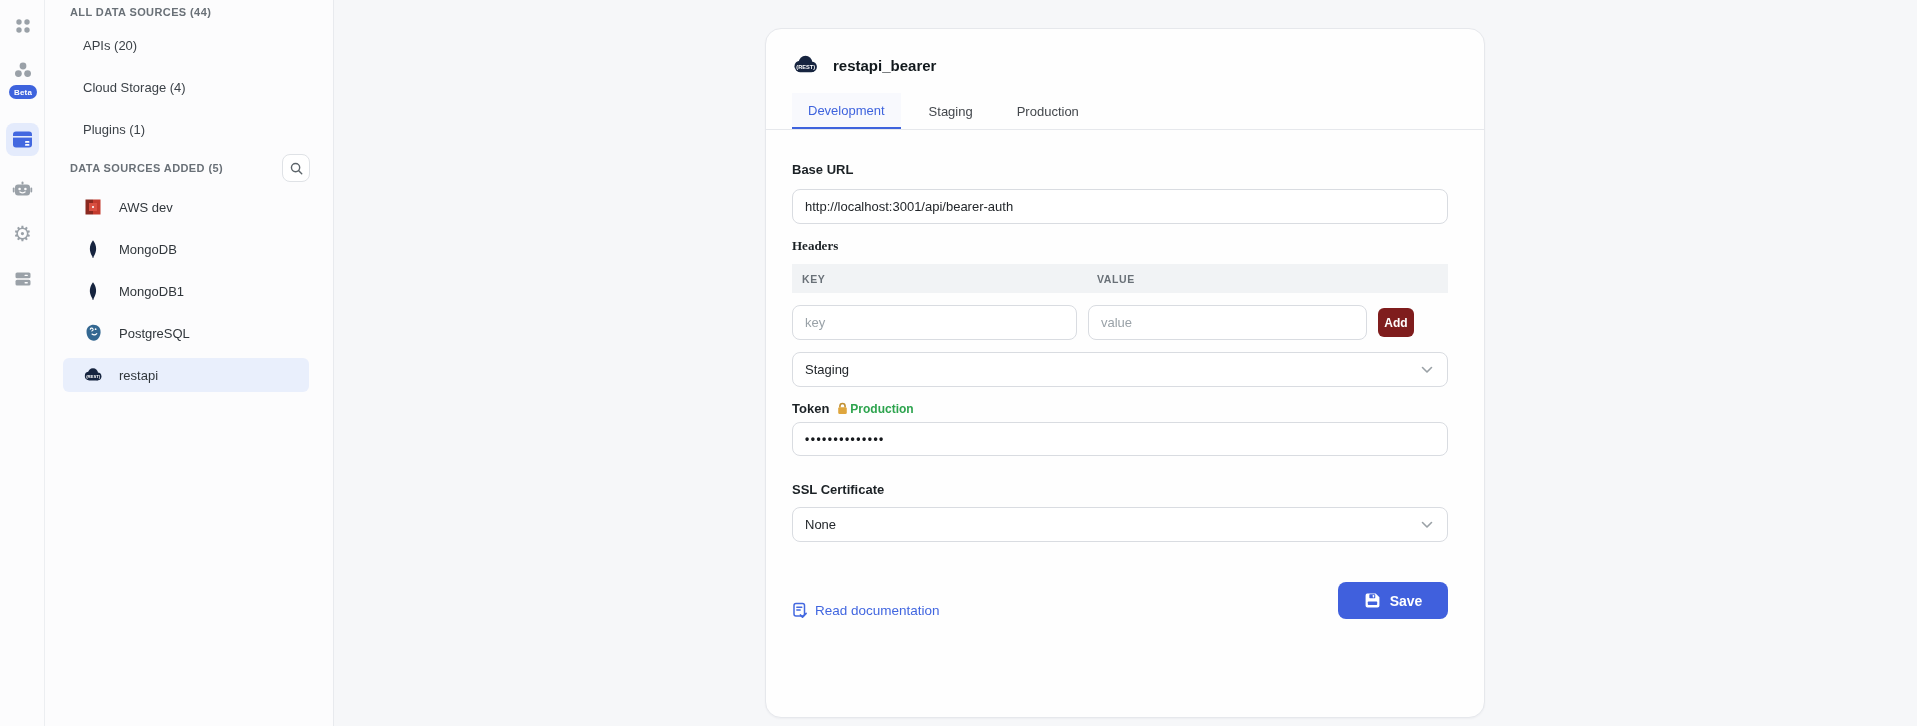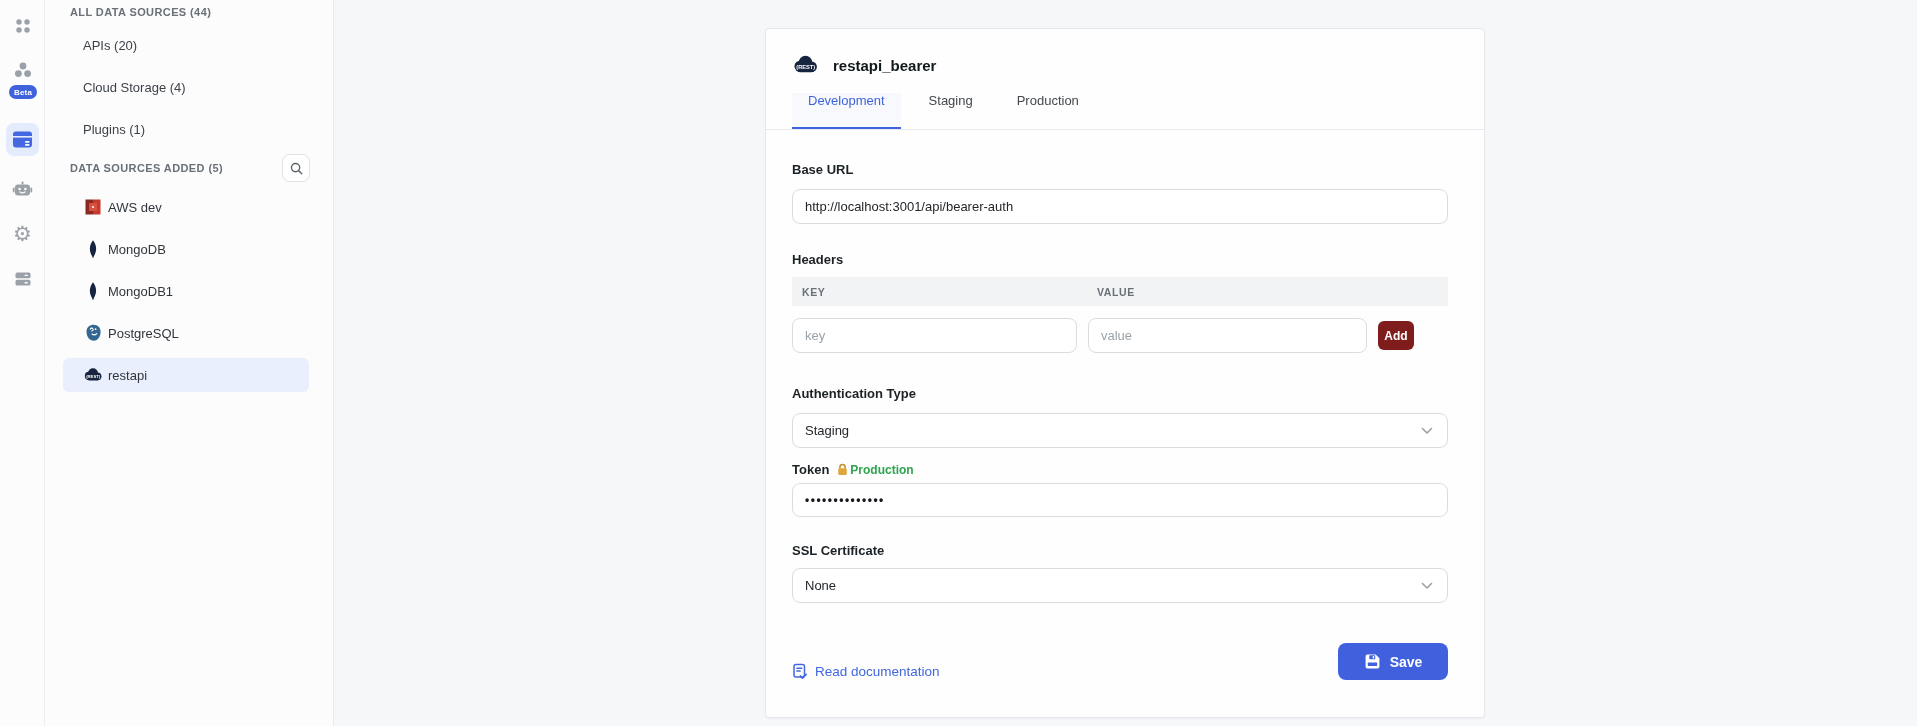--- a/index.html
+++ b/index.html
@@ -45,38 +45,38 @@
     display:flex; align-items:center; justify-content:center; cursor:pointer;
   }
   .cat-item {
     height:42px; display:flex; align-items:center; padding-left:38px;
     font-size:13px; color:#3c4248; cursor:pointer;
   }
   .ds-item {
     height:42px; display:flex; align-items:center; padding-left:18px; cursor:pointer;
   }
   .ds-item-inner {
-    height:34px; width:246px; display:flex; align-items:center; gap:5px;
+    height:34px; width:246px; display:flex; align-items:center; gap:16px;
     padding-left:20px; border-radius:6px; font-size:13px; color:#30363b;
   }
   .ds-item.selected .ds-item-inner { background:#e9effc; }
   .ds-icon { width:20px; height:20px; flex:0 0 20px; display:flex; align-items:center; justify-content:center; }
   
   .main { position:absolute; left:334px; top:0; width:1583px; height:726px; background:#f6f7f9; }
   .card {
     position:absolute; left:431px; top:28px; width:720px; height:690px;
-    background:#fefefe; border:1px solid #e6e8ec; border-radius:4px;
+    background:#fefefe; border:1px solid #e6e8ec; border-radius:16px;
     box-shadow:0 1px 2px rgba(16,24,40,.04);
   }
   .card-header { display:flex; align-items:center; gap:14px; padding:26px 26px 0 26px; }
   .card-title { font-size:15px; font-weight:600; color:#11181c; }
   .tabs { display:flex; gap:12px; margin:18px 0 0 26px; border-bottom:none; }
   .tabbar { border-bottom:1px solid #e6e8ec; }
   .tab {
-    height:36px; padding:0 16px; display:flex; align-items:flex-start;
+    height:36px; padding:0 16px; display:flex; align-items:center;
     font-size:13px; color:#44484d; cursor:pointer; position:relative;
   }
   .tab.active {
     color:#3e63dd; background:#f8f9fd; border-bottom:2px solid #3e63dd; font-weight:500;
   }
   .content { padding:0 36px 0 26px; }
   .f-label { font-size:13px; font-weight:600; color:#1b2125; }
   .txt-input {
     width:100%; height:35px; border:1px solid #d9dce1; border-radius:8px;
     background:#fff; font-family:"Liberation Sans", sans-serif; font-size:13px; color:#23272b;
@@ -107,21 +107,21 @@
   .encrypted { font-size:12px; font-weight:700; color:#2da44e; }
   .token-input { margin-top:6px; height:34px; font-size:12px; font-weight:700; letter-spacing:1.5px; color:#16191d; }
   .footer { margin-top:40px; display:flex; align-items:flex-end; justify-content:space-between; }
   .doc-link { display:flex; align-items:center; gap:7px; color:#4166e0; font-size:13.5px; cursor:pointer; }
   .save-btn {
     width:110px; height:37px; border:none; border-radius:8px; background:#4060dd;
     display:flex; align-items:center; justify-content:center; gap:9px;
     color:#fff; font-size:14px; font-weight:700; cursor:pointer;
     font-family:"Liberation Sans", sans-serif;
   }
-  .mt32 { margin-top:32px; } .mt28 { margin-top:28px; } .mt33 { margin-top:33px; }
+  .mt32 { margin-top:32px; } .mt28 { margin-top:14px;font-family:Liberation Serif, serif; } .mt33 { margin-top:33px; }
   .mt26 { margin-top:26px; } .mt12 { margin-top:12px; } .mt10 { margin-top:10px; }
 </style>
 </head>
 <body>
 
 <div class="rail">
   <div class="rail-item" style="top:16px;">
     <svg width="20" height="20" viewBox="0 0 20 20">
         <g fill="#9aa1a8">
       <circle cx="6" cy="6" r="2.7"></circle>
@@ -303,21 +303,20 @@
         <div class="kv-col key">KEY</div>
         <div class="kv-col">VALUE</div>
       </div>
 
       <div class="kv-inputs">
         <input class="txt-input key-in" type="text" placeholder="key" style="">
         <input class="txt-input val-in" type="text" placeholder="value" style="">
         <button class="add-btn">Add</button>
       </div>
 
-      <div class="f-label mt33">Authentication Type</div>
       <div class="select">
         <span>Staging</span>
         <svg width="12" height="8" viewBox="0 0 12 8">
           <path d="M1.5 1.5 L6 6 L10.5 1.5" stroke="#9aa1a6" stroke-width="1.6" fill="none" stroke-linecap="round" stroke-linejoin="round"></path>
         </svg>
       </div>
 
       <div class="token-row">
         <span class="f-label">Token</span>
         <svg width="15" height="15" viewBox="0 0 14 14" style="margin-left:6px;">

